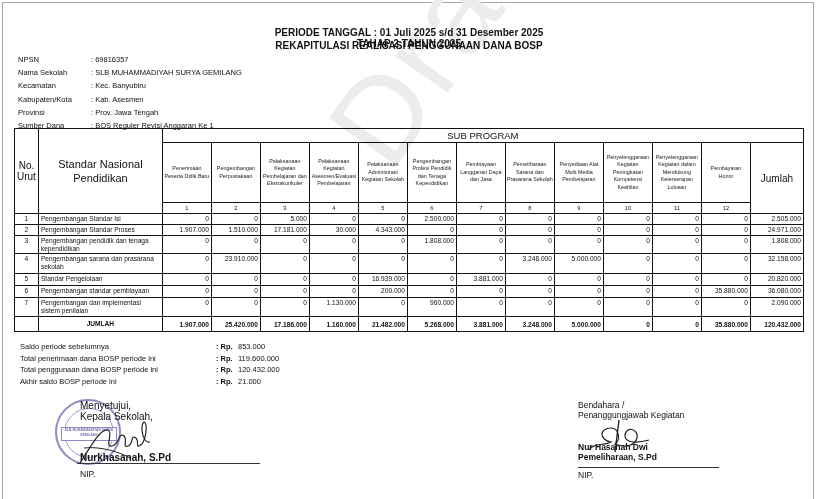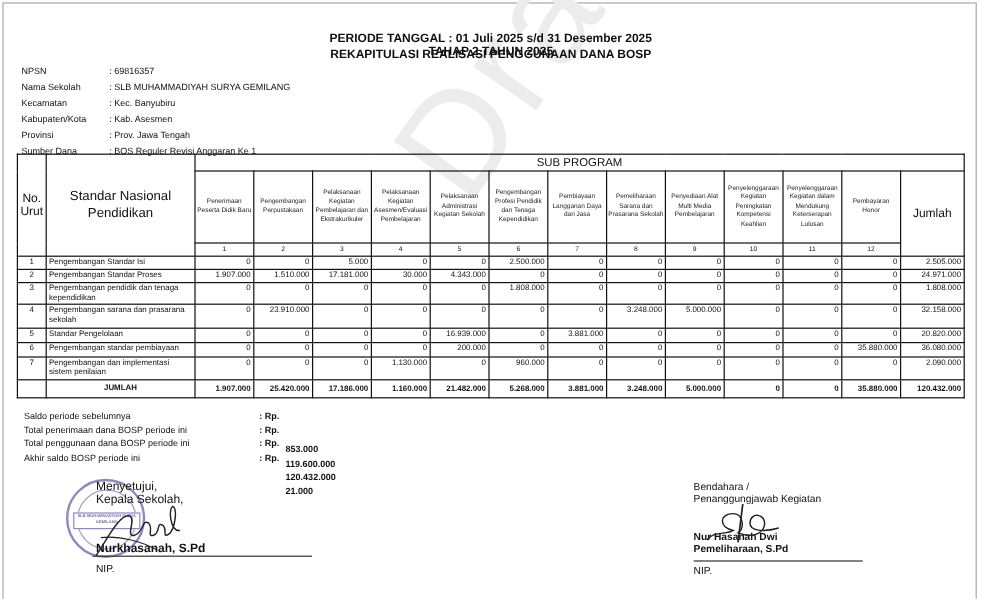--- a/index.html
+++ b/index.html
@@ -38,21 +38,21 @@
   tr.r6 td { height:12px; }
   tr.r7 td { height:19px; }
   tr.rt td { height:15px; font-weight:bold; vertical-align:middle; padding-top:0 !important; }
   .cell-no { vertical-align:top; padding-top:1px !important; }
   .cell-std { vertical-align:top; padding-top:1px !important; }
   tr.rt .cell-std { text-align:center; }
   .summary { position:absolute; left:20px; top:342px; font-size:7.5px; z-index:2; }
   .sum-row { display:flex; height:11.5px; align-items:flex-start; }
   .sum-label { width:196px; }
   .sum-sep { font-weight:bold; width:22px; }
-  .sum-val { font-weight:bold;margin-top:28px; }
+  .sum-val { font-weight:normal; }
   .sig-left { position:absolute; left:80px; top:400px; font-size:10px; z-index:3; }
   .sig-right { position:absolute; left:578px; top:400px; font-size:8.5px; z-index:3; }
   .stamp { position:absolute; left:55px; top:399px; width:66px; height:66px; border-radius:50%; border:2px solid #7b75b8; box-sizing:border-box; z-index:2; opacity:0.85; }
   .stamp-inner { position:absolute; left:7px; top:7px; width:48px; height:48px; border-radius:50%; border:1px solid #8f89c4; }
   .stamp-band { position:absolute; left:4px; top:26px; width:54px; height:12px; background:#fff; border:1px solid #7b75b8; font-size:3.4px; color:#5c55a8; text-align:center; line-height:5px; font-weight:bold; }
   .sig-line-left { position:absolute; left:77px; top:463px; width:183px; border-top:1px solid #333; z-index:2; }
   .sig-line-right { position:absolute; left:578px; top:467px; width:141px; border-top:1px solid #333; z-index:2; }
   .nip-left { position:absolute; left:80px; top:469px; font-size:8.5px; z-index:2; }
   .nip-right { position:absolute; left:578px; top:470px; font-size:8.5px; z-index:2; }
   .name { font-weight:bold; }

